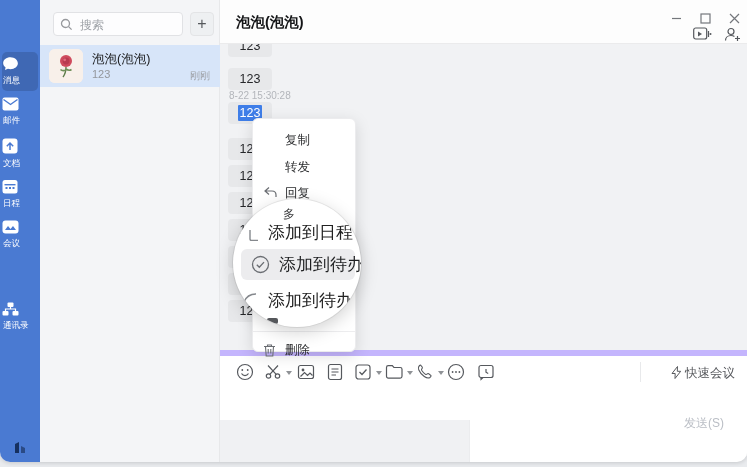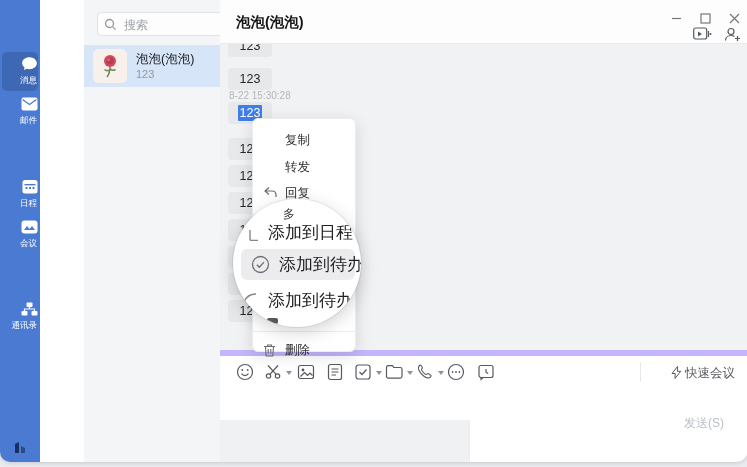--- a/index.html
+++ b/index.html
@@ -6,28 +6,28 @@
   #stage{position:relative;width:747px;height:467px;overflow:hidden;}
   #window{position:absolute;left:0;top:0;width:747px;height:462px;background:#fff;border-radius:0 0 10px 10px;overflow:hidden;box-shadow:0 1px 4px rgba(0,0,0,.15);}
   
   #sidebar{position:absolute;left:0;top:0;width:40px;height:462px;background:#4a7ad2;}
   .side-avatar{position:absolute;left:6px;top:7px;width:28px;height:28px;border-radius:5px;
     background:
       radial-gradient(circle at 50% 95%, #c03529 0 40%, rgba(0,0,0,0) 41%),
       radial-gradient(ellipse 42% 22% at 50% 42%, #e6b23c 0 99%, rgba(0,0,0,0) 100%),
       linear-gradient(#58m 0,#0000 0),
       linear-gradient(#6a93d8,#4d76b8);}
-  .nav-item{position:absolute;left:2px;width:36px;height:39px;text-align:right;color:#fff;}
+  .nav-item{position:absolute;left:2px;width:36px;height:39px;text-align:left;color:#fff;}
   .nav-item .ni-box{position:absolute;inset:0;border-radius:5px;}
   .nav-item.sel .ni-box{background:rgba(0,0,0,.14);}
   .nav-item svg{position:relative;margin-top:4px;}
   .nav-label{position:relative;display:block;font-size:9px;line-height:9px;margin-top:1px;color:#fff;transform:scale(.95);}
   .bars-icon{position:absolute;left:11px;top:437px;}
   
-  #chatlist{position:absolute;left:40px;top:0;width:180px;height:462px;background:#f4f5f7;border-right:1px solid #e7e8ea;box-sizing:border-box;margin-left:44px;}
+  #chatlist{position:absolute;left:40px;top:0;width:180px;height:462px;background:#f4f5f7;border-right:1px solid #e7e8ea;box-sizing:border-box;}
   #search-box{position:absolute;left:13px;top:12px;width:130px;height:24px;background:#fdfdfe;border:1px solid #e1e2e5;border-radius:4px;box-sizing:border-box;}
   #search-box svg{position:absolute;left:6px;top:5px;}
   #search-box input{position:absolute;left:24px;top:1px;width:100px;height:20px;border:0;outline:0;background:transparent;font-size:12px;color:#666;font-family:inherit;}
   #search-box input::placeholder{color:#9fa3a8;}
   #new-chat{position:absolute;left:150px;top:12px;width:24px;height:24px;background:#eef0f2;border:1px solid #e3e4e6;border-radius:4px;box-sizing:border-box;font-size:16px;line-height:21px;text-align:center;color:#55585c;cursor:pointer;}
   .chat-item{position:absolute;left:0;top:45px;width:180px;height:42px;background:#d7e5f9;}
   .chat-avatar{position:absolute;left:9px;top:4px;width:34px;height:34px;border-radius:6px;background:#f8f0ea;overflow:hidden;}
   .chat-name{position:absolute;left:52px;top:6px;font-size:12.5px;color:#17181a;}
   .chat-preview{position:absolute;left:52px;top:23px;font-size:11px;color:#94979c;}
   .chat-time{position:absolute;right:10px;top:24px;font-size:10px;color:#9ea1a6;}
@@ -85,20 +85,27 @@
     </div>
 
     <div class="nav-item" style="top:93px">
       <svg width="17" height="14" viewBox="0 0 17 14">
             <rect x="0.5" y="0.5" width="16" height="13" rx="2" fill="#fff"></rect>
             <path d="M1.5 2.5l7 5 7-5" stroke="#4a7ad2" stroke-width="1.4" fill="none"></path>
           </svg>
       <span class="nav-label">邮件</span>
     </div>
 
+    <div class="nav-item" style="top:134px">
+      <svg width="16" height="16" viewBox="0 0 16 16">
+            <rect x="0.5" y="0.5" width="15" height="15" rx="3" fill="#fff"></rect>
+            <path d="M8 12V5M4.8 8.2L8 5l3.2 3.2" stroke="#4a7ad2" stroke-width="1.5" fill="none"></path>
+          </svg>
+      <span class="nav-label">文档</span>
+    </div>
 
     <div class="nav-item" style="top:175px">
       <svg width="16" height="15" viewBox="0 0 16 15">
             <rect x="0.5" y="1" width="15" height="13.5" rx="2.5" fill="#fff"></rect>
             <rect x="2.5" y="5" width="11" height="1.4" fill="#4a7ad2"></rect>
             <rect x="3.5" y="8" width="2" height="2" fill="#4a7ad2"></rect>
             <rect x="7" y="8" width="2" height="2" fill="#4a7ad2"></rect>
             <rect x="10.5" y="8" width="2" height="2" fill="#4a7ad2"></rect>
           </svg>
       <span class="nav-label">日程</span>

